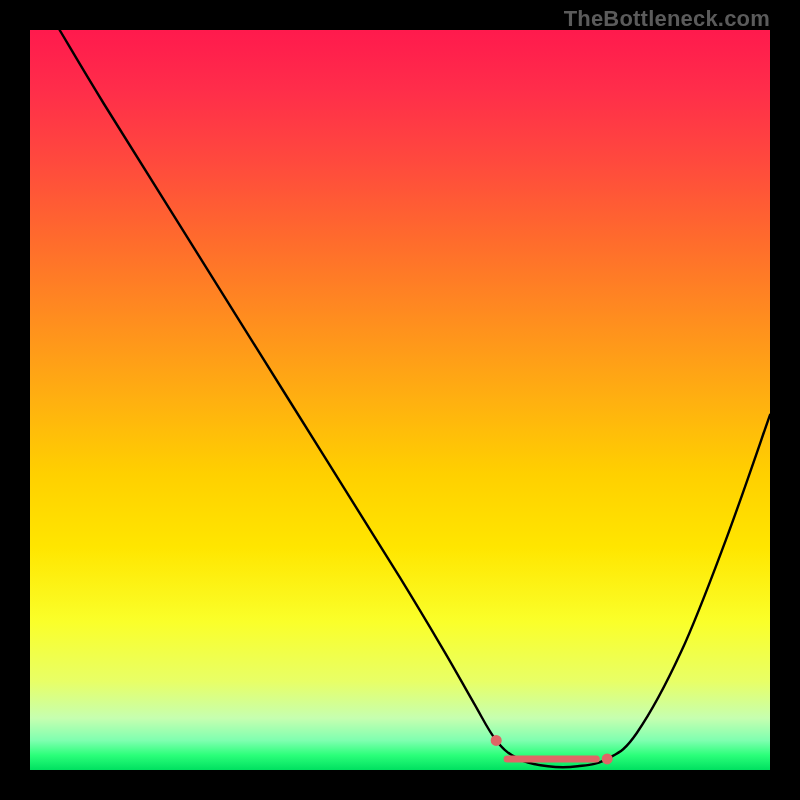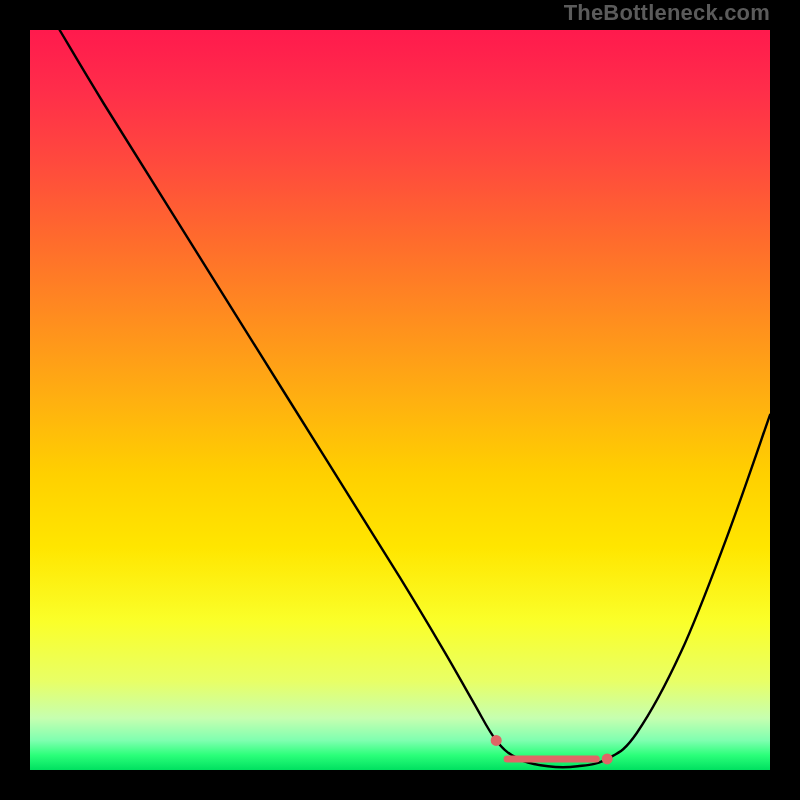--- a/index.html
+++ b/index.html
@@ -37,21 +37,21 @@
       #faff2a 80%,
       #e8ff66 88%,
       #c6ffb0 93%,
       #7fffb0 96%,
       #2bff7a 98%,
       #00e060 100%
     );
   }
   .watermark {
     position: absolute;
-    top: 0;
+    top: 6px;
     right: 30px;
     color: #5b5b5b;
     font-size: 22px;
     font-weight: 600;
     letter-spacing: 0.2px;
     user-select: none;
   }
   svg.curve {
     position: absolute;
     left: 0;

